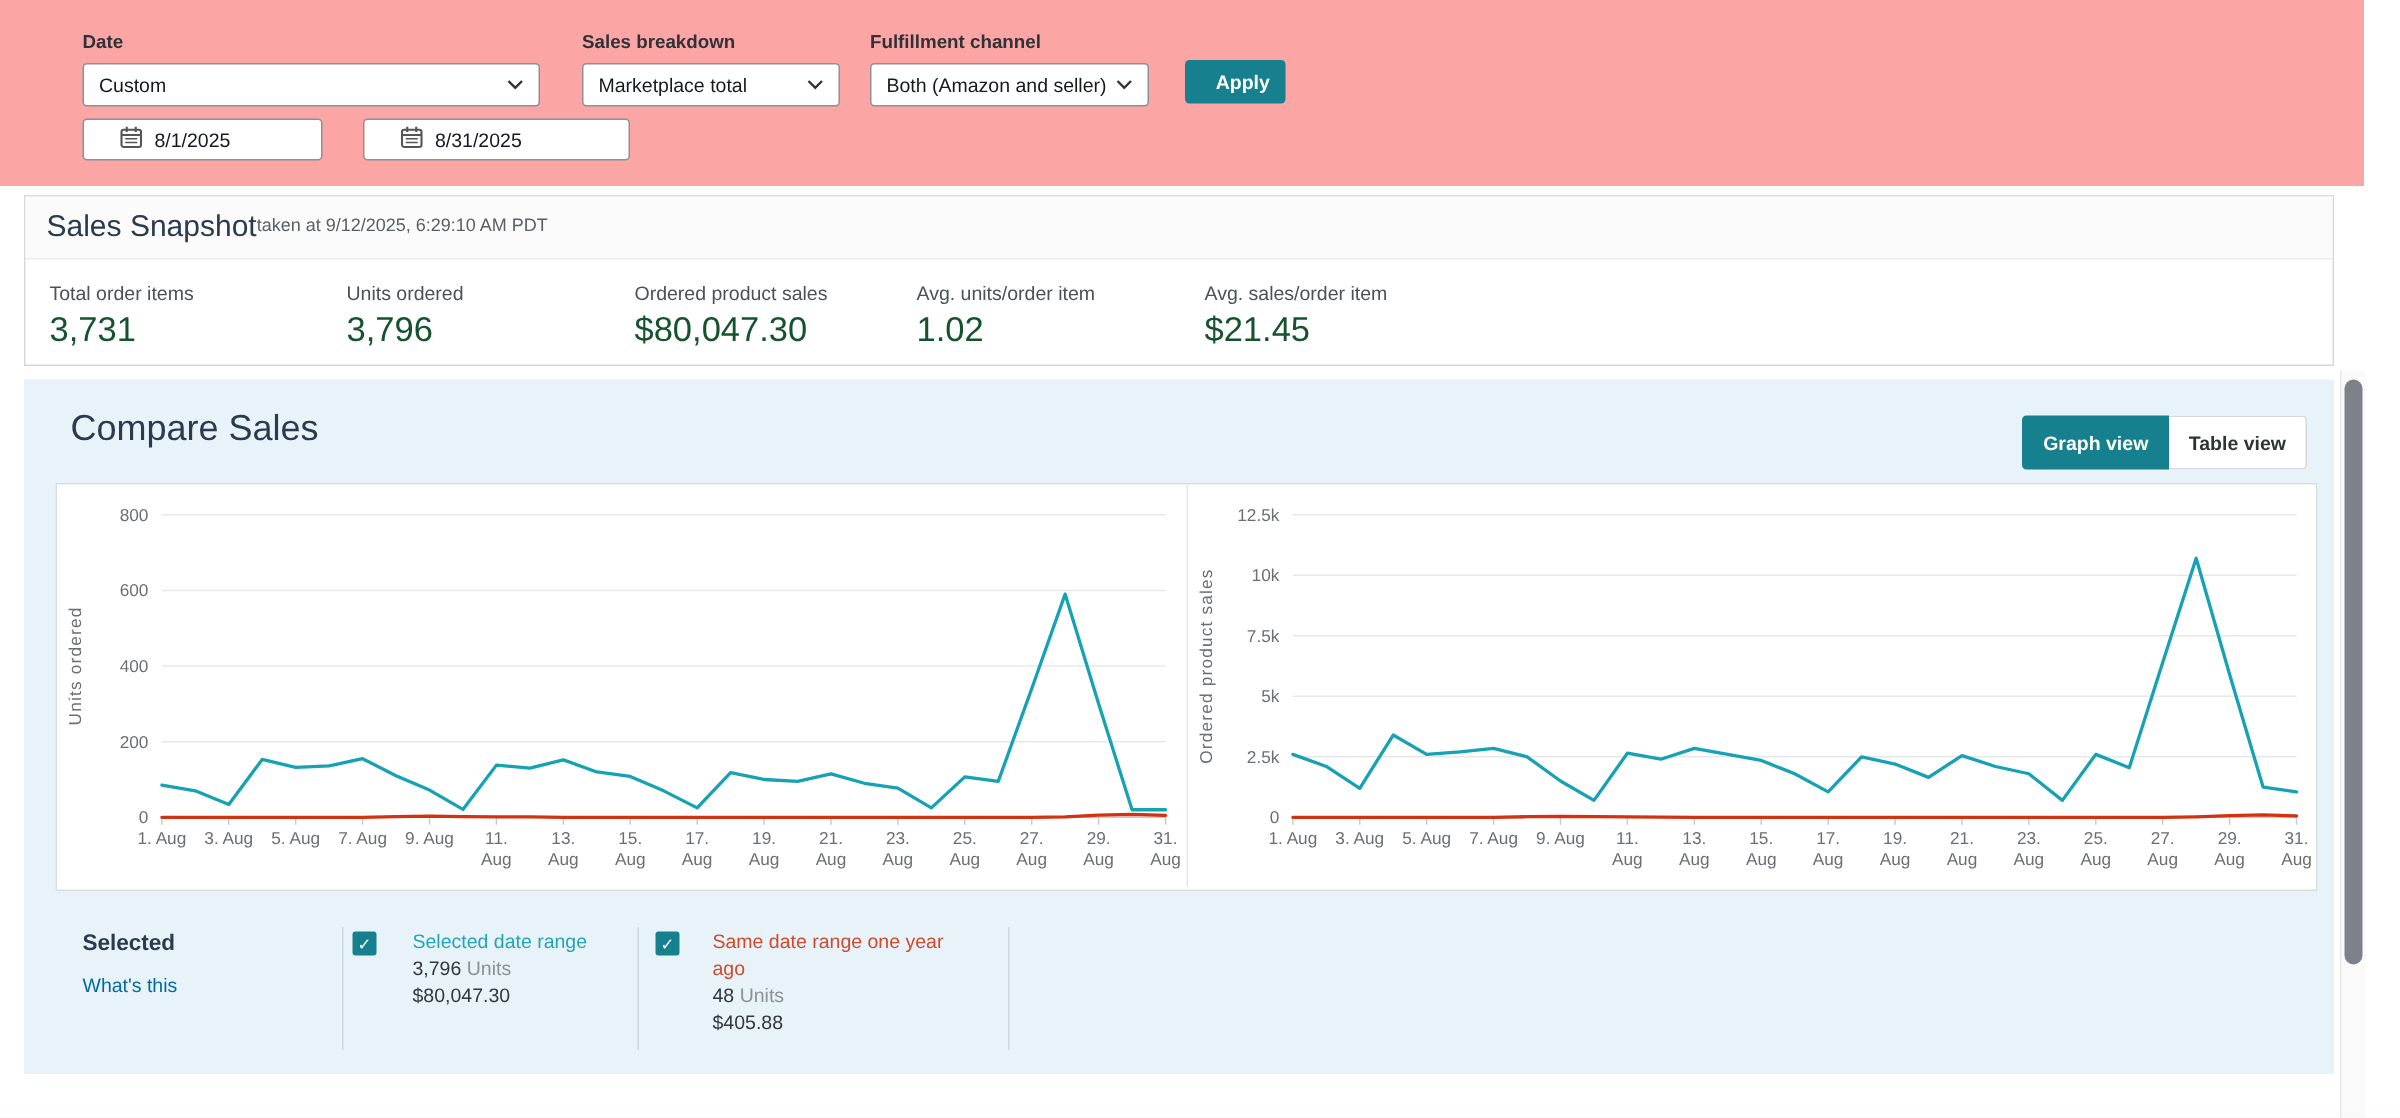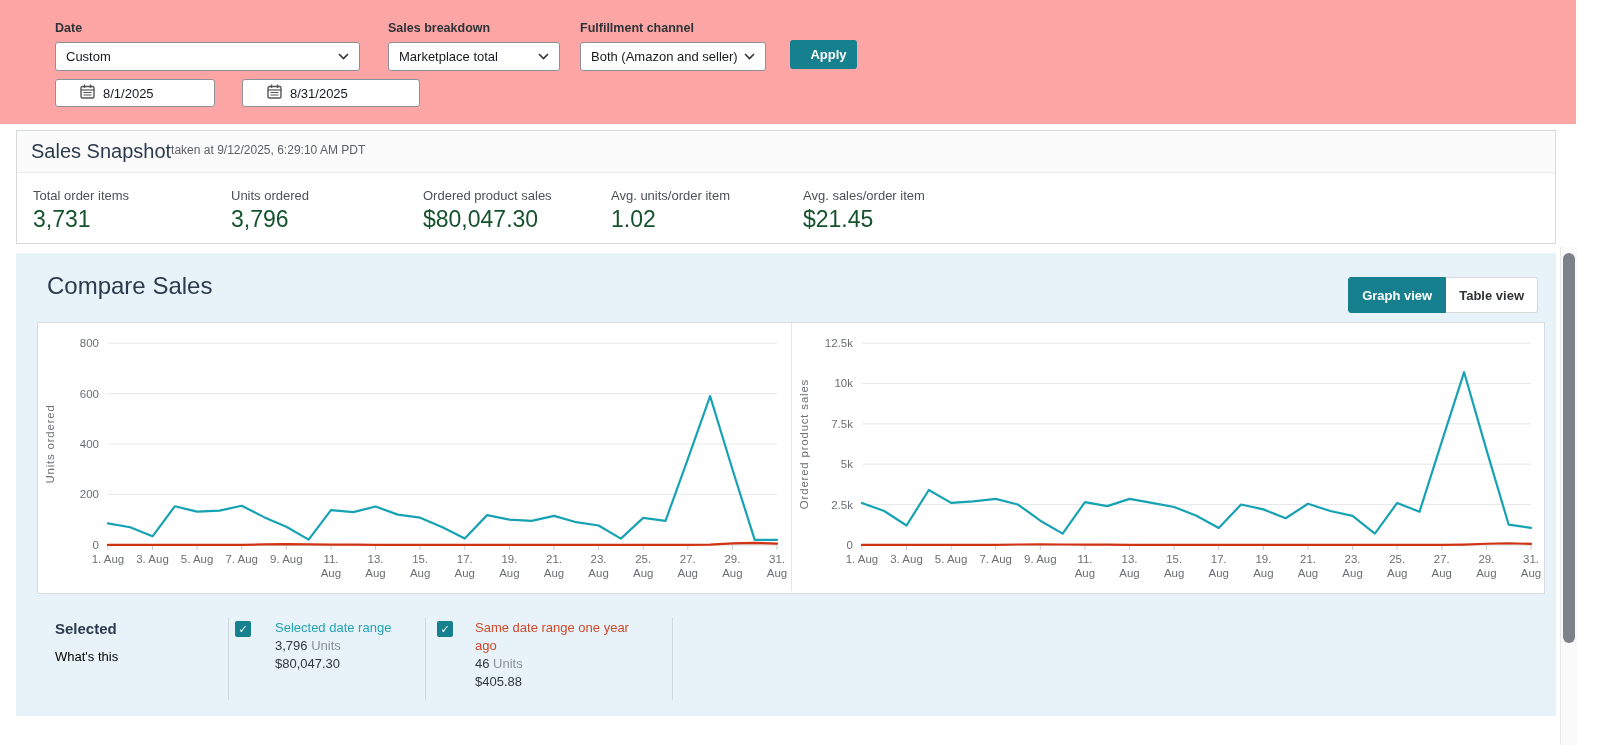--- a/index.html
+++ b/index.html
@@ -45,21 +45,21 @@
   .tbtn{height:16px;display:flex;align-items:center;padding:17px 13px;font-size:13px;font-weight:bold;cursor:pointer;box-sizing:border-box}
   .tbtn.graph{background:#16808e;color:#fff;border:1px solid #16808e;border-radius:3px 0 0 3px}
   .tbtn.table{background:#fff;color:#2f3337;border:1px solid #d5d9d9;border-left:none;border-radius:0 3px 3px 0}
   .chart-card{position:absolute;left:21px;top:69px;width:1506px;height:270px;background:#fff;border:1px solid #d9dde0;display:flex}
   .chart-half{width:753px;height:268px;overflow:hidden}
   .chart-half.right{border-left:1px solid #e4e7e9}
   .chart-half svg{display:block}
   svg text{font-family:"Liberation Sans","DejaVu Sans",sans-serif}
   
   .legend-title{position:absolute;left:39px;top:367px;font-size:15px;font-weight:bold;color:#2b3b4d}
-  .whats-this{position:absolute;left:39px;top:396px;font-size:13px;color:#000000;cursor:pointer}
+  .whats-this{position:absolute;left:39px;top:396px;font-size:13px;color:#0369a1;cursor:pointer}
   .vline{position:absolute;top:365px;width:1px;height:82px;background:#ccd8de}
   .lcheck{
     position:absolute;top:368px;width:16px;height:16px;background:#16808e;border-radius:2px;
     color:#fff;font-size:11px;display:flex;align-items:center;justify-content:center;cursor:pointer;
   }
   .litem{position:absolute;top:366px;font-size:13px;line-height:18px}
   .litem .llabel{width:175px}
   .llabel.c0{color:#24a3b4}
   .llabel.c1{color:#cd4a2c}
   .litem .num{color:#32373c}
@@ -317,21 +317,21 @@
     <div class="money">$80,047.30</div>
   </div>
 
   <div class="vline" style="left:409px"></div>
   <div class="lcheck" style="left:421px">
     <span>✓</span>
   </div>
   <div class="litem" style="left:459px">
     <div class="llabel c1">Same date range one year ago</div>
     <div>
-      <span class="num">46</span>
+      <span class="num">48</span>
       <span class="unit-word">Units</span>
     </div>
     <div class="money">$405.88</div>
   </div>
 
   <div class="vline" style="left:656px"></div>
 </div>
 
 <div class="scroll-track">
   <div class="scroll-thumb"></div>

